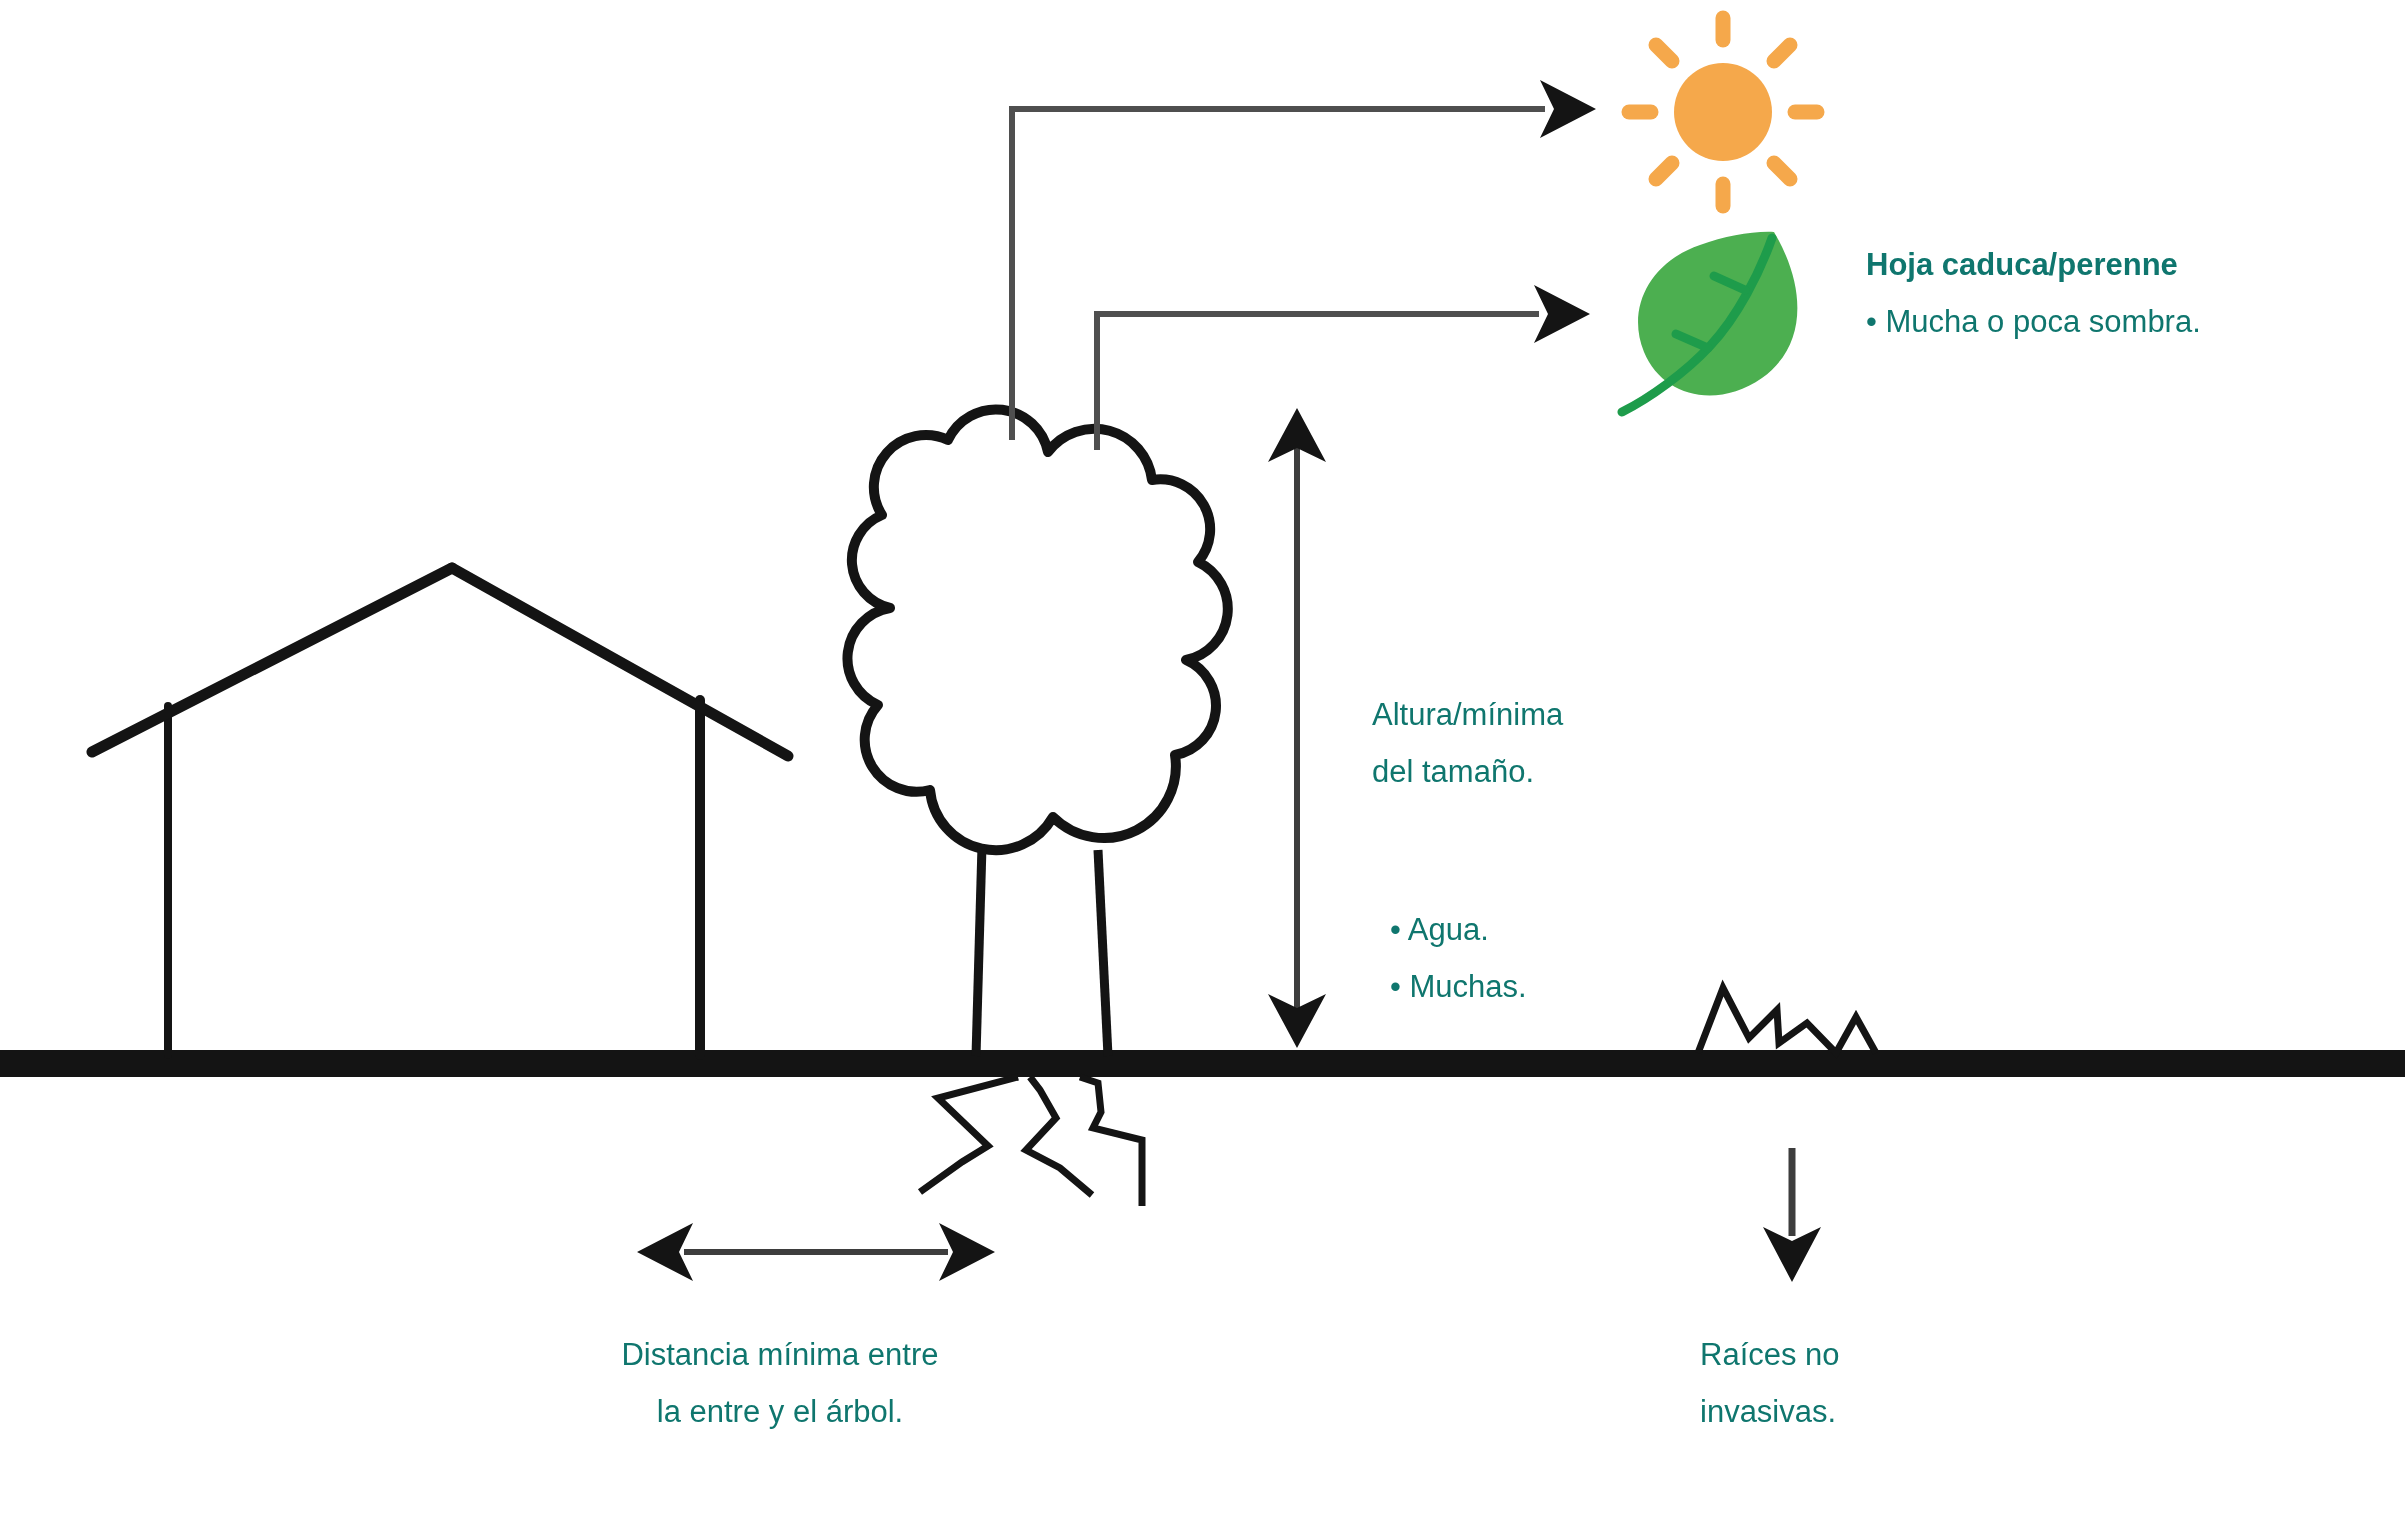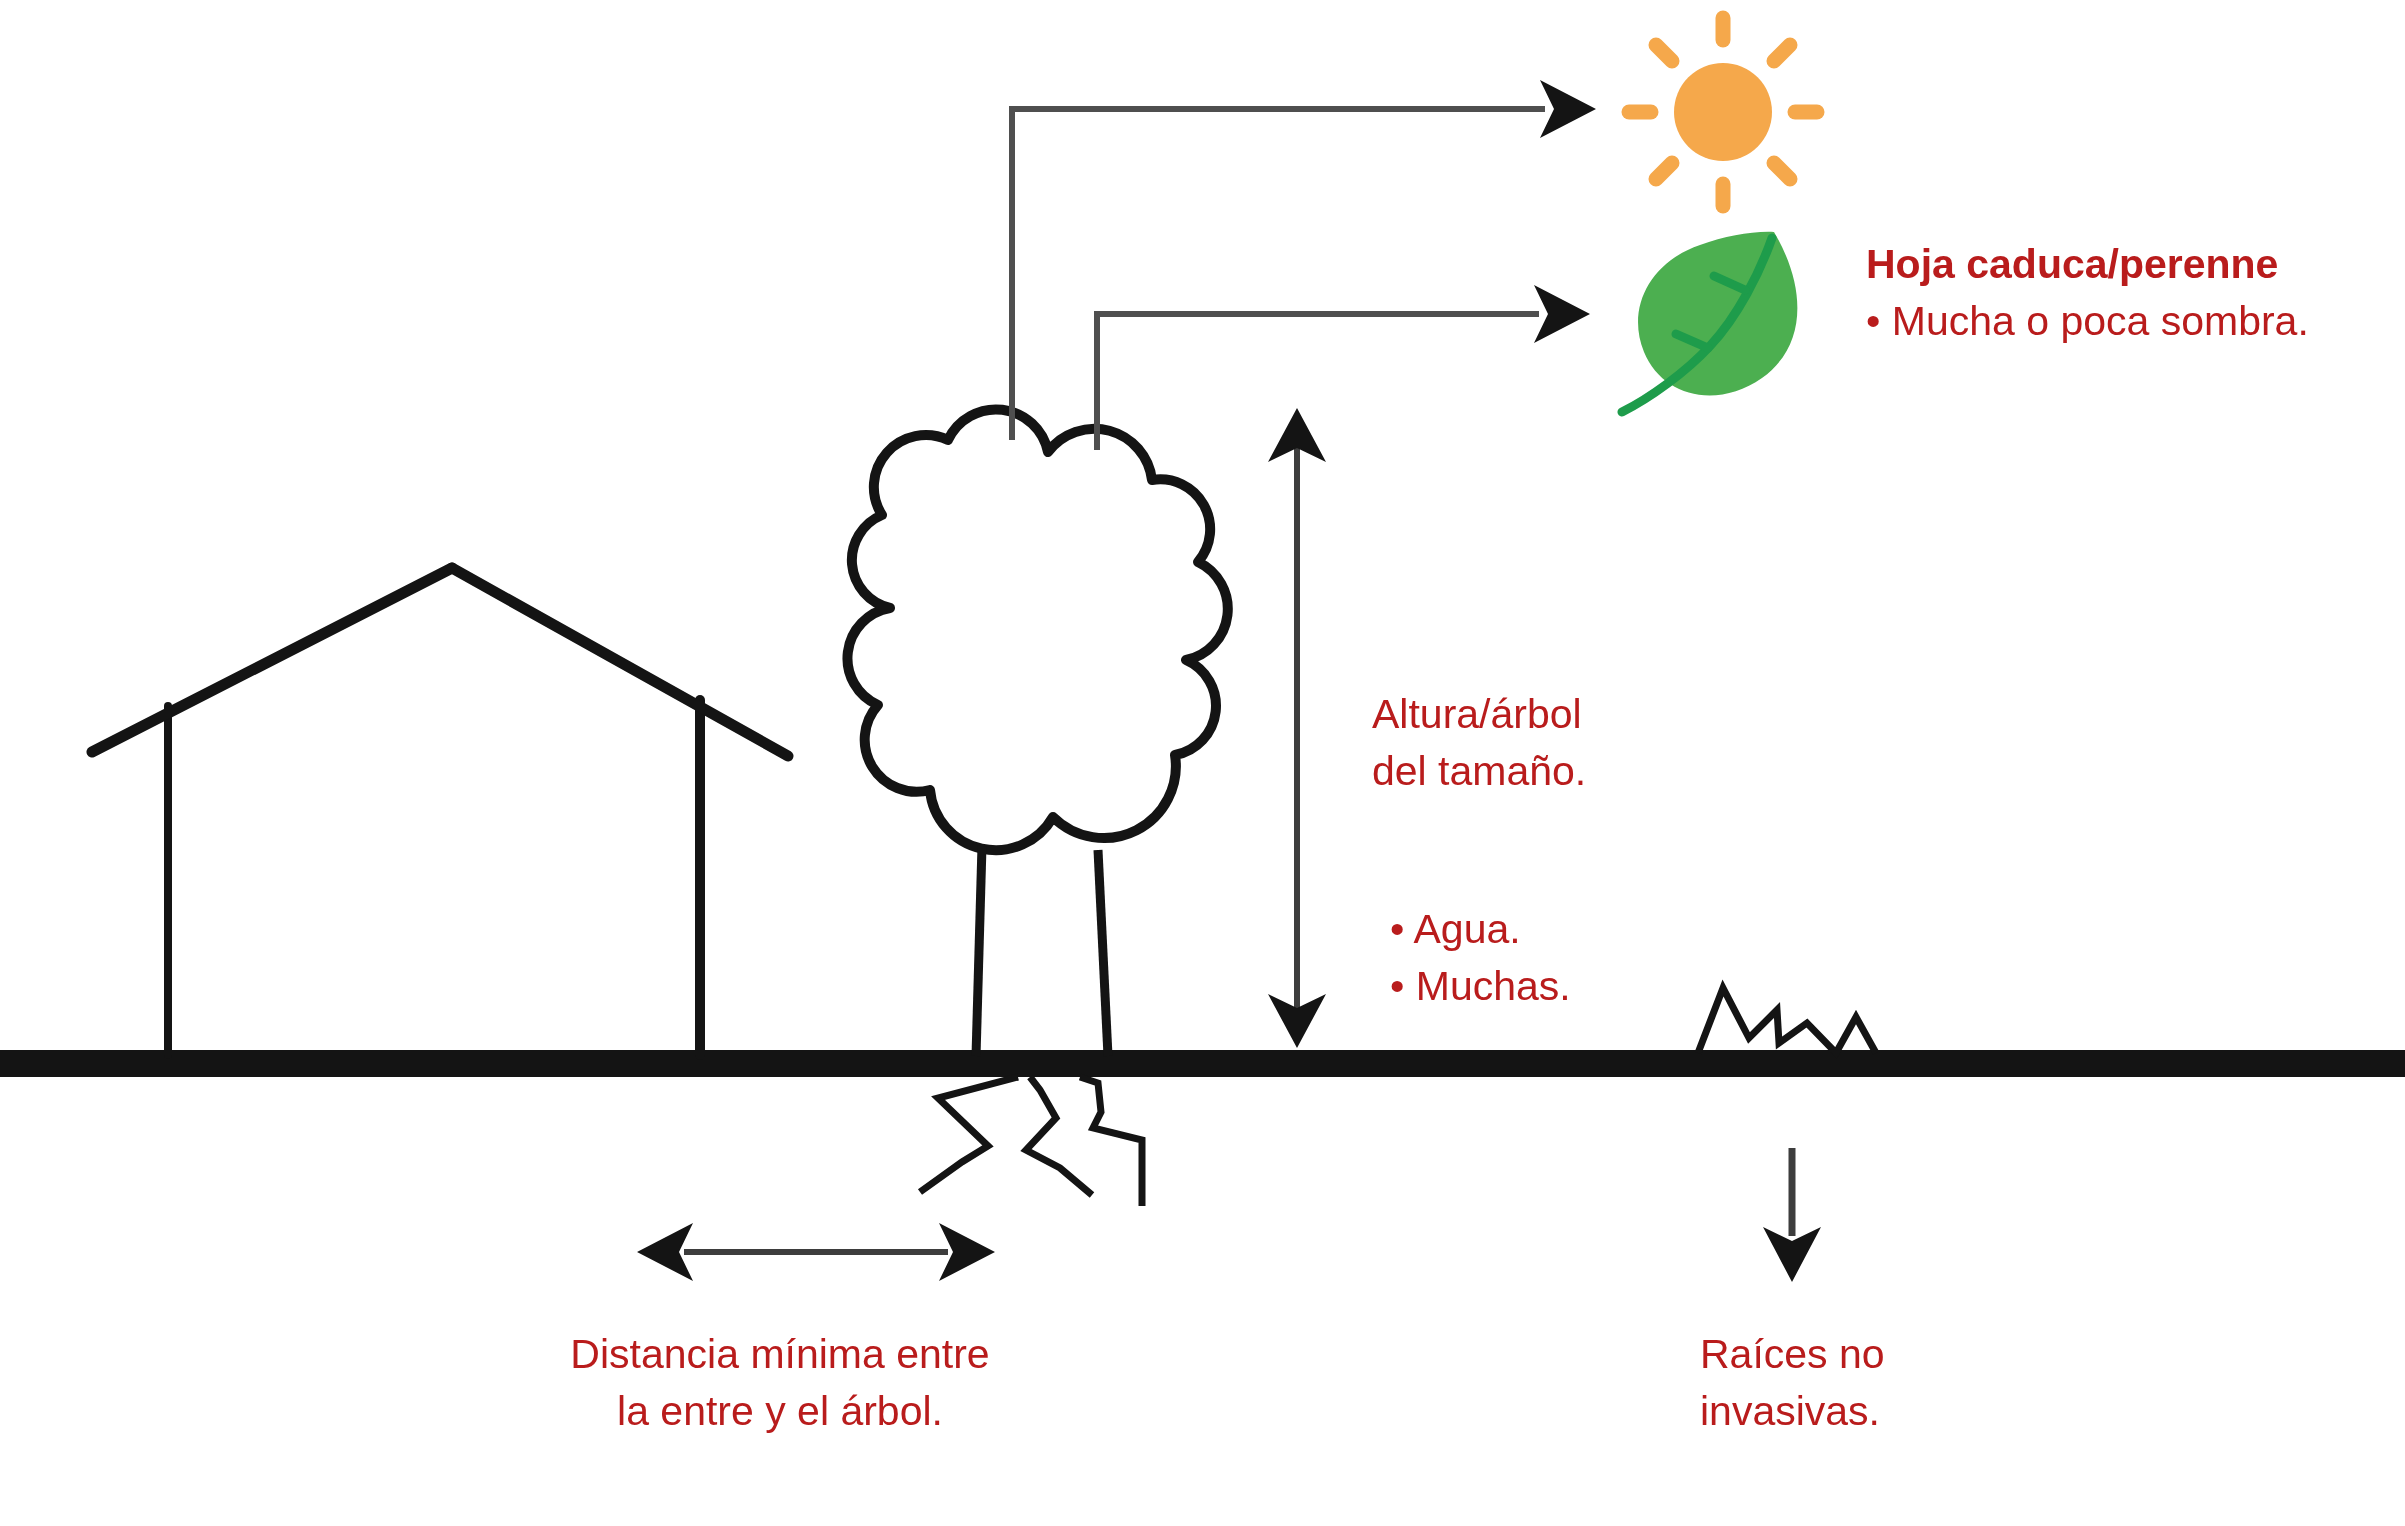--- a/index.html
+++ b/index.html
@@ -7,22 +7,22 @@
     position: relative;
     width: 2405px;
     height: 1526px;
     background: #ffffff;
     overflow: hidden;
     font-family: "Liberation Sans", sans-serif;
   }
   .scene-svg { position: absolute; left: 0; top: 0; }
   .label {
     position: absolute;
-    color: #b91c1c;
-    font-size: 41px;
+    color: #0f766e;
+    font-size: 31px;
     line-height: 57px;
     white-space: nowrap;
   }
   .label .title { font-weight: bold; }
   .label-distancia { width: 520px; text-align: center; white-space: normal; }
 </style>
 </head>
 <body>
 
 <div class="stage">
@@ -115,21 +115,21 @@
       <path d="M 1708,348 L 1676,334" fill="none" stroke-width="9" stroke-linecap="round" stroke="#1E9C4B"></path>
     </g>
   </svg>
 
   <div class="label" style="left:1866px; top:236px;">
     <div class="title">Hoja caduca/perenne</div>
     <div>• Mucha o poca sombra.</div>
   </div>
 
   <div class="label" style="left:1372px; top:686px;">
-    <div>Altura/árbol</div>
+    <div>Altura/mínima</div>
     <div>del tamaño.</div>
   </div>
 
   <div class="label" style="left:1390px; top:901px;">
     <div>• Agua.</div>
     <div>• Muchas.</div>
   </div>
 
   <div class="label label-distancia" style="left:520px; top:1326px;">
     <div>Distancia mínima entre</div>

